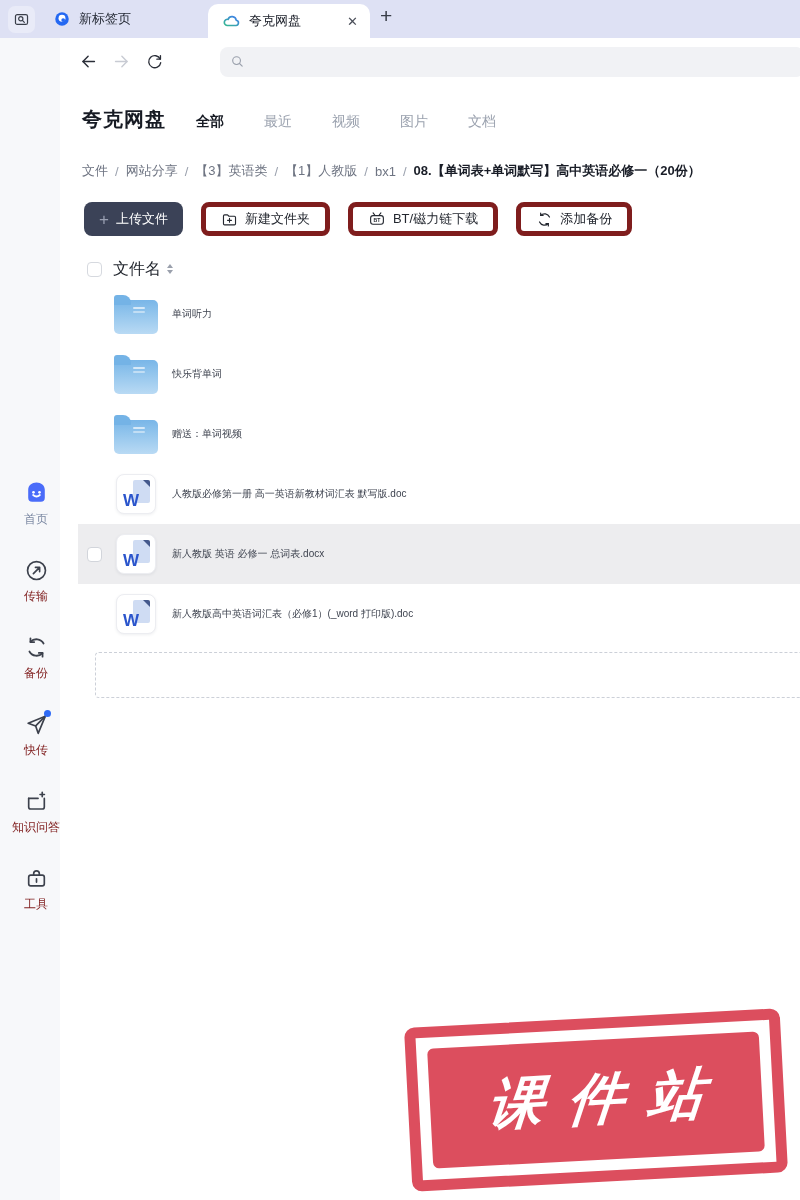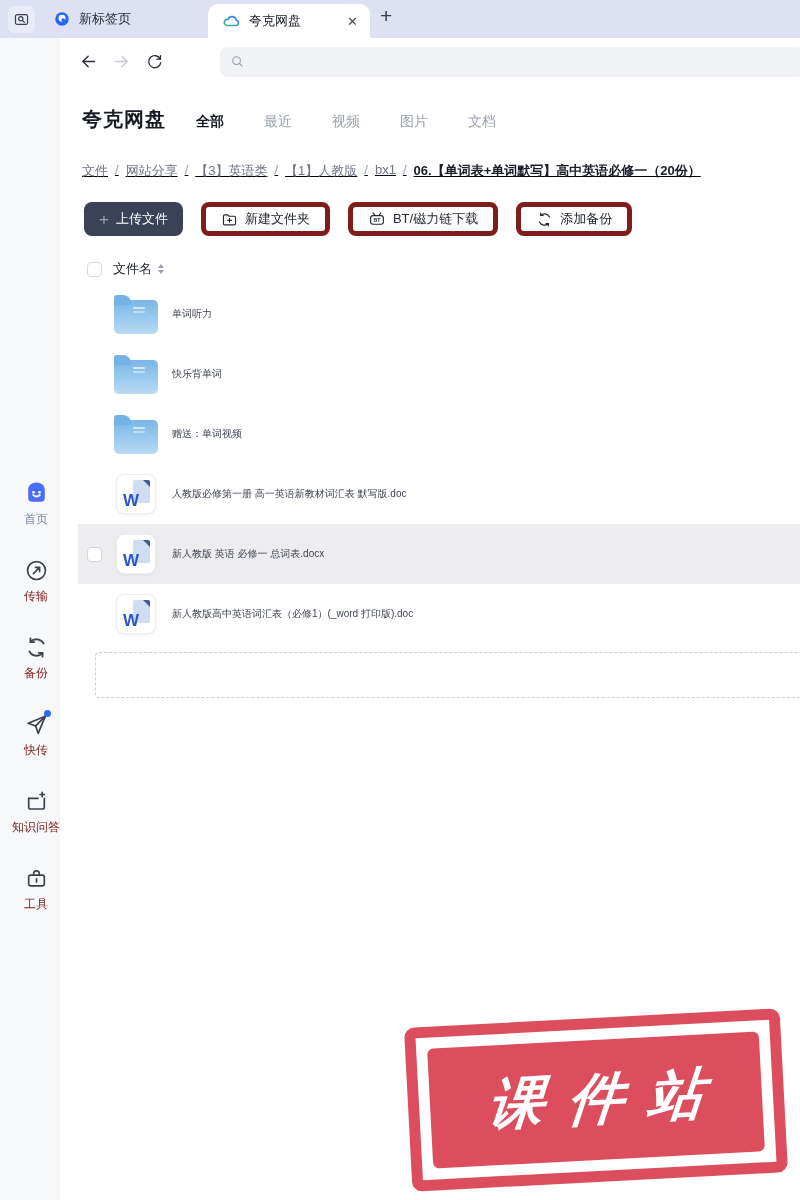--- a/index.html
+++ b/index.html
@@ -43,36 +43,36 @@
     color:#3a3f4a; flex:1; margin-left:6px; font-family:inherit; }
 
   
   .content { position:absolute; left:60px; top:85px; width:740px; height:1115px; background:#fff; }
   .titlerow { display:flex; align-items:baseline; margin:21px 0 0 22px; }
   .apptitle { font-size:20px; font-weight:800; color:#171b24; letter-spacing:1px; margin-right:30px; }
   .ftabs { display:flex; gap:40px; }
   .ftab { font-size:14px; color:#9aa1ae; cursor:pointer; }
   .ftab.active { color:#171b24; font-weight:700; }
 
-  .breadcrumb { display:flex; flex-wrap:nowrap; gap:7px;
-    margin:29px 0 12px 22px; font-size:13px; white-space:nowrap;text-decoration:underline; }
+  .breadcrumb { display:flex; align-items:center; flex-wrap:nowrap; gap:7px;
+    margin:29px 0 12px 22px; font-size:13px; white-space:nowrap; }
   .bseg { color:#6e7482; cursor:pointer; }
   .bsep { color:#9aa0ad; }
   .bcur { color:#191d27; font-weight:700; }
 
   .actions { display:flex; gap:18px; margin:22px 0 0 24px; }
   .btn { height:34px; border-radius:8px; display:flex; align-items:center; gap:7px;
     padding:0 15px; font-size:13px; cursor:pointer; }
   .btn-dark { background:#3b4257; color:#fff; }
   .btn-dark .plus { color:#9aa0b2; font-size:17px; font-weight:400; line-height:1; }
   .btn-light { background:#fff; border:5px solid #7f1d1d; color:#23272f; }
 
   .listheader { display:flex; align-items:center; margin:22px 0 0 0; padding-left:27px; height:22px; }
   .checkbox { width:15px; height:15px; border:1.5px solid #d6d9df; border-radius:4px; background:#fff; cursor:pointer; }
-  .lh-label { font-size:13px; color:#23272f; margin-left:11px; }
+  .lh-label { font-size:16px; color:#23272f; margin-left:11px; }
   .sorticon { display:flex; flex-direction:column; gap:2px; margin-left:6px; cursor:pointer; }
   .tri-up { width:0; height:0; border-left:3.5px solid transparent; border-right:3.5px solid transparent;
     border-bottom:4.5px solid #9aa0ac; }
   .tri-dn { width:0; height:0; border-left:3.5px solid transparent; border-right:3.5px solid transparent;
     border-top:4.5px solid #9aa0ac; }
 
   .rows { margin-top:4px; }
   .row { height:60px; margin-left:18px; display:flex; align-items:center; padding-left:9px; cursor:pointer; }
   .row.selected { background:#ededef; }
   .row .checkbox { visibility:hidden; }
@@ -265,21 +265,21 @@
     <span class="bseg">文件</span>
     <span class="bsep">/</span>
     <span class="bseg">网站分享</span>
     <span class="bsep">/</span>
     <span class="bseg">【3】英语类</span>
     <span class="bsep">/</span>
     <span class="bseg">【1】人教版</span>
     <span class="bsep">/</span>
     <span class="bseg">bx1</span>
     <span class="bsep">/</span>
-    <span class="bcur">06.【单词表+单词默写】高中英语必修一（20份）</span>
+    <span class="bcur">08.【单词表+单词默写】高中英语必修一（20份）</span>
   </div>
 
   <div class="actions">
     <div class="btn btn-dark">
       <span class="plus">+</span>
       <span>上传文件</span>
     </div>
     <div class="btn btn-light">
       <span>
         <svg width="17" height="17" viewBox="0 0 24 24" fill="none" stroke="#23272f" stroke-width="1.6" stroke-linecap="round" stroke-linejoin="round">

